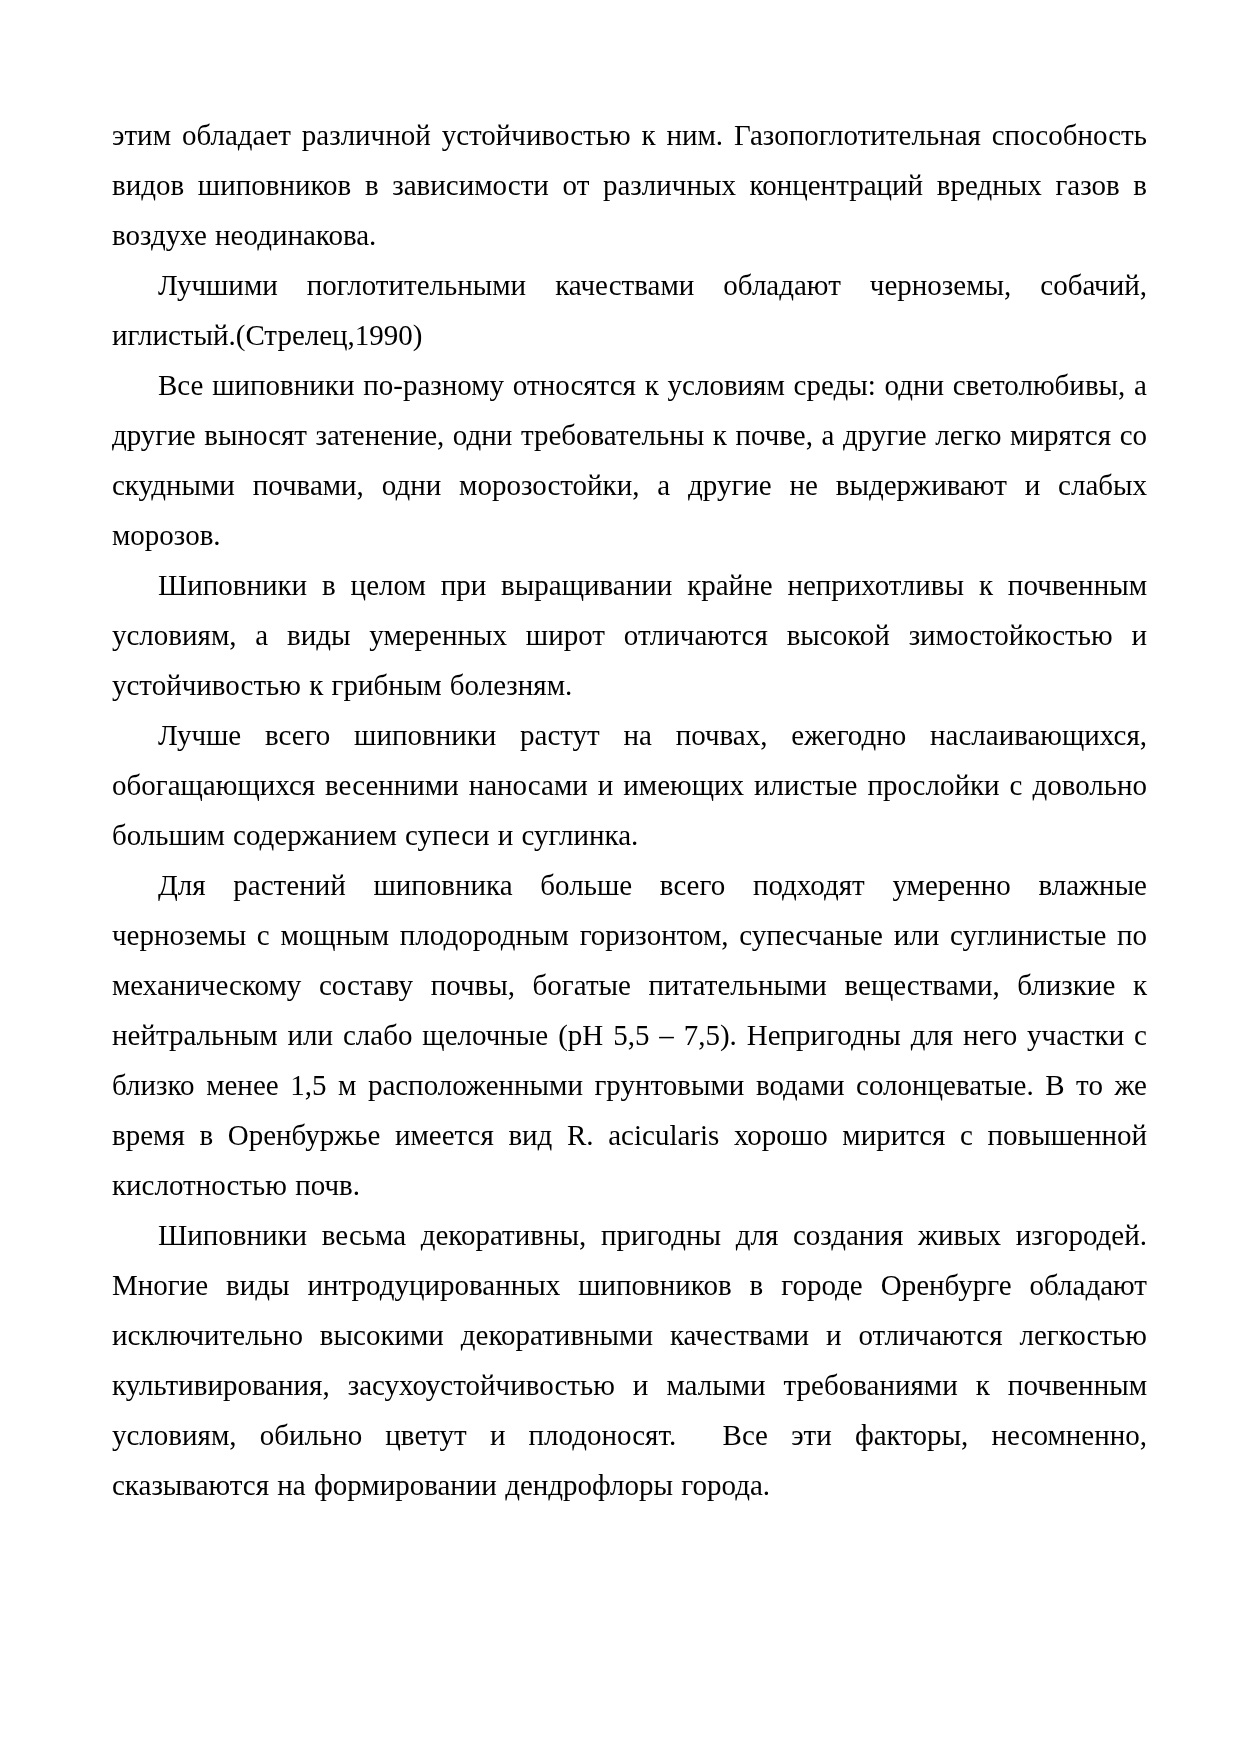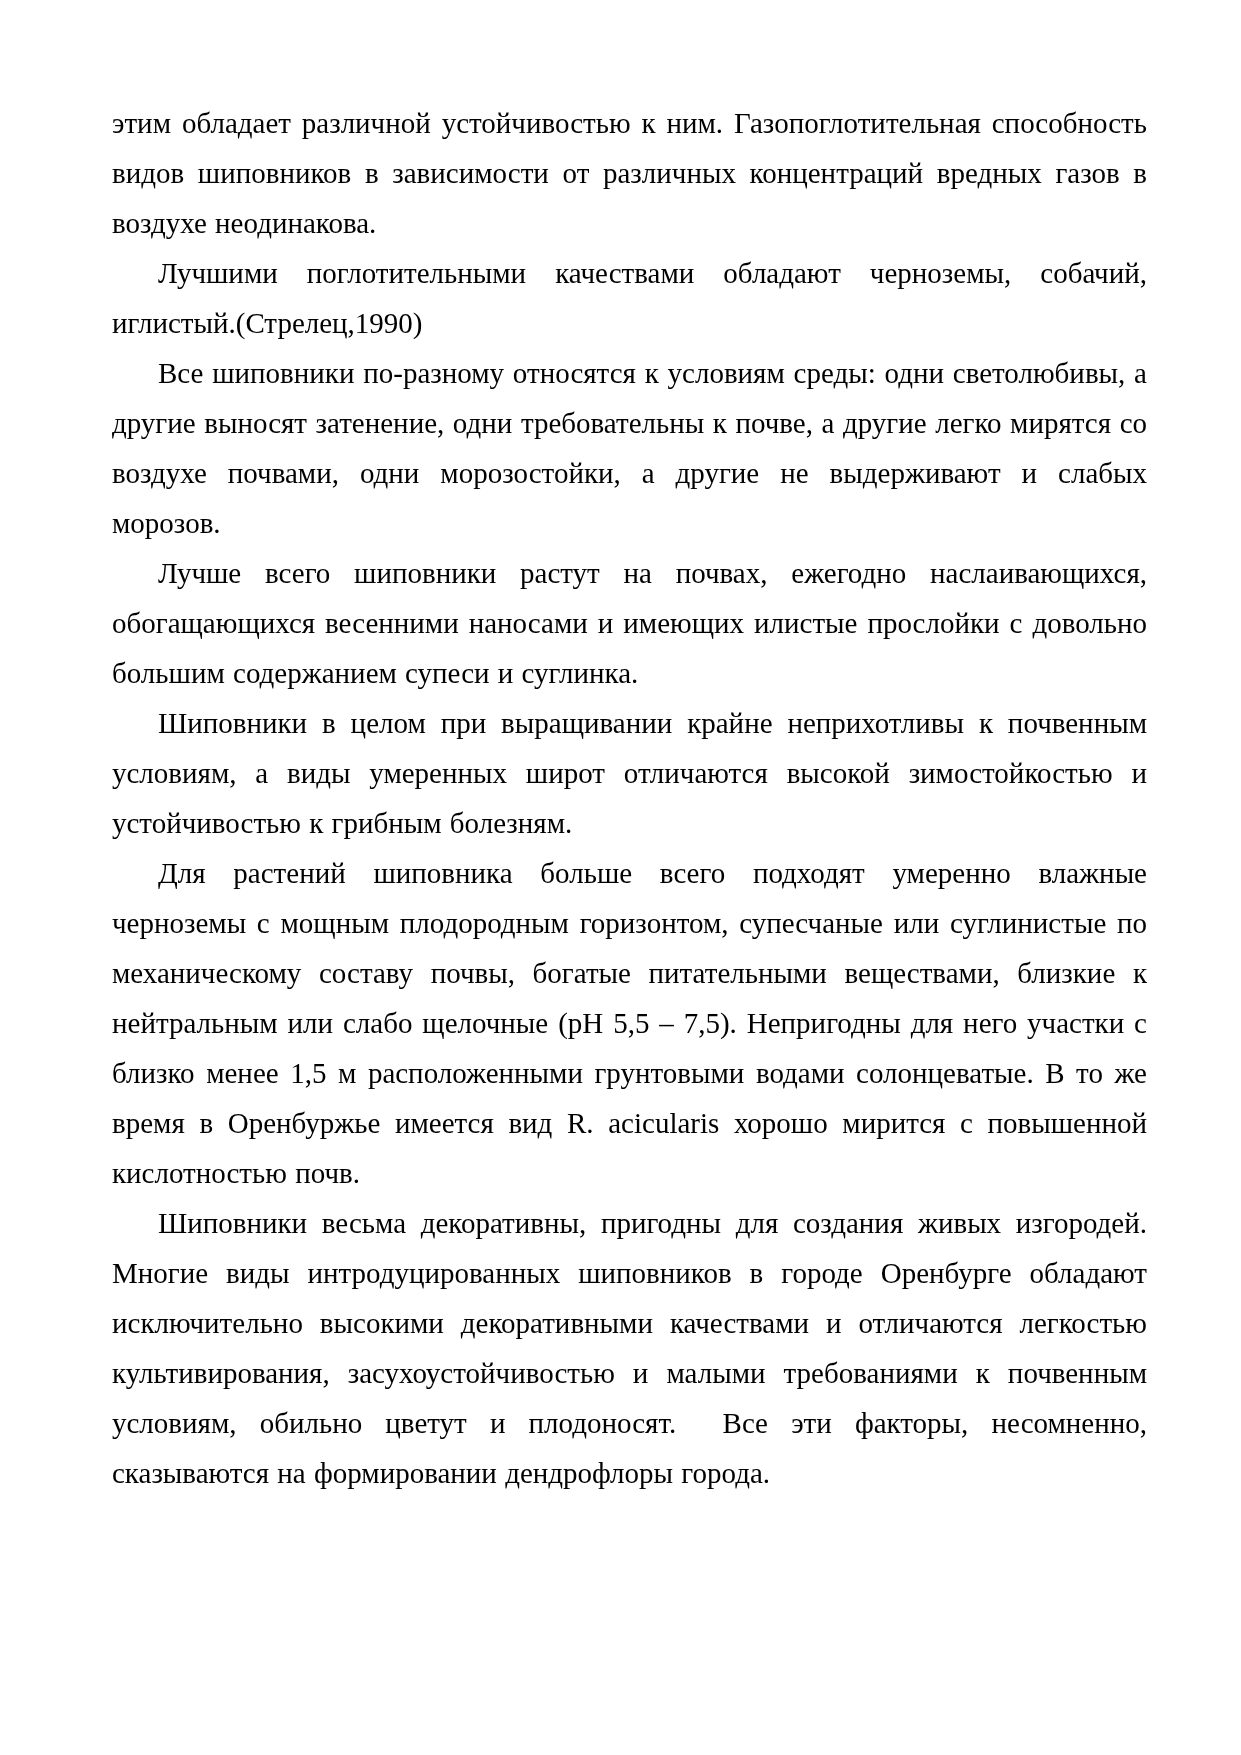--- a/index.html
+++ b/index.html
@@ -4,21 +4,21 @@
 <style>
   html, body {
     margin: 0;
     padding: 0;
     background: #ffffff;
   }
   .page {
     position: relative;
     width: 1241px;
     height: 1669px;
-    margin: 4px auto;
+    margin: 16px auto;
     background: #ffffff;
     overflow: hidden;
     box-sizing: border-box;
   }
   .page-content {
     box-sizing: border-box;
     padding: 94px 94px 0 112px;
   }
   .paragraph {
     margin: 0;
@@ -38,19 +38,19 @@
     text-indent: 60px;
   }
 </style>
 </head>
 <body>
 
 <div class="page">
   <div class="page-content">
     <p class="paragraph no-indent">этим обладает различной устойчивостью к ним. Газопоглотительная способность видов шиповников в зависимости от различных концентраций вредных газов в воздухе неодинакова.</p>
     <p class="paragraph">Лучшими поглотительными качествами обладают черноземы, собачий, иглистый.(Стрелец,1990)</p>
-    <p class="paragraph">Все шиповники по-разному относятся к условиям среды: одни светолюбивы, а другие выносят затенение, одни требовательны к почве, а другие легко мирятся со воздухе почвами, одни морозостойки, а другие не выдерживают и слабых морозов.</p>
+    <p class="paragraph">Все шиповники по-разному относятся к условиям среды: одни светолюбивы, а другие выносят затенение, одни требовательны к почве, а другие легко мирятся со скудными почвами, одни морозостойки, а другие не выдерживают и слабых морозов.</p>
+    <p class="paragraph">Шиповники в целом при выращивании крайне неприхотливы к почвенным условиям, а виды умеренных широт отличаются высокой зимостойкостью и устойчивостью к грибным болезням.</p>
     <p class="paragraph">Лучше всего шиповники растут на почвах, ежегодно наслаивающихся, обогащающихся весенними наносами и имеющих илистые прослойки с довольно большим содержанием супеси и суглинка.</p>
-    <p class="paragraph">Шиповники в целом при выращивании крайне неприхотливы к почвенным условиям, а виды умеренных широт отличаются высокой зимостойкостью и устойчивостью к грибным болезням.</p>
     <p class="paragraph">Для растений шиповника больше всего подходят умеренно влажные черноземы с мощным плодородным горизонтом, супесчаные или суглинистые по механическому составу почвы, богатые питательными веществами, близкие к нейтральным или слабо щелочные (pH 5,5 – 7,5). Непригодны для него участки с близко менее 1,5 м расположенными грунтовыми водами солонцеватые. В то же время в Оренбуржье имеется вид R. acicularis хорошо мирится с повышенной кислотностью почв.</p>
     <p class="paragraph">Шиповники весьма декоративны, пригодны для создания живых изгородей. Многие виды интродуцированных шиповников в городе Оренбурге обладают исключительно высокими декоративными качествами и отличаются легкостью культивирования, засухоустойчивостью и малыми требованиями к почвенным условиям, обильно цветут и плодоносят. &nbsp;Все эти факторы, несомненно, сказываются на формировании дендрофлоры города.</p>
   </div>
 </div>
 
 </body></html>

